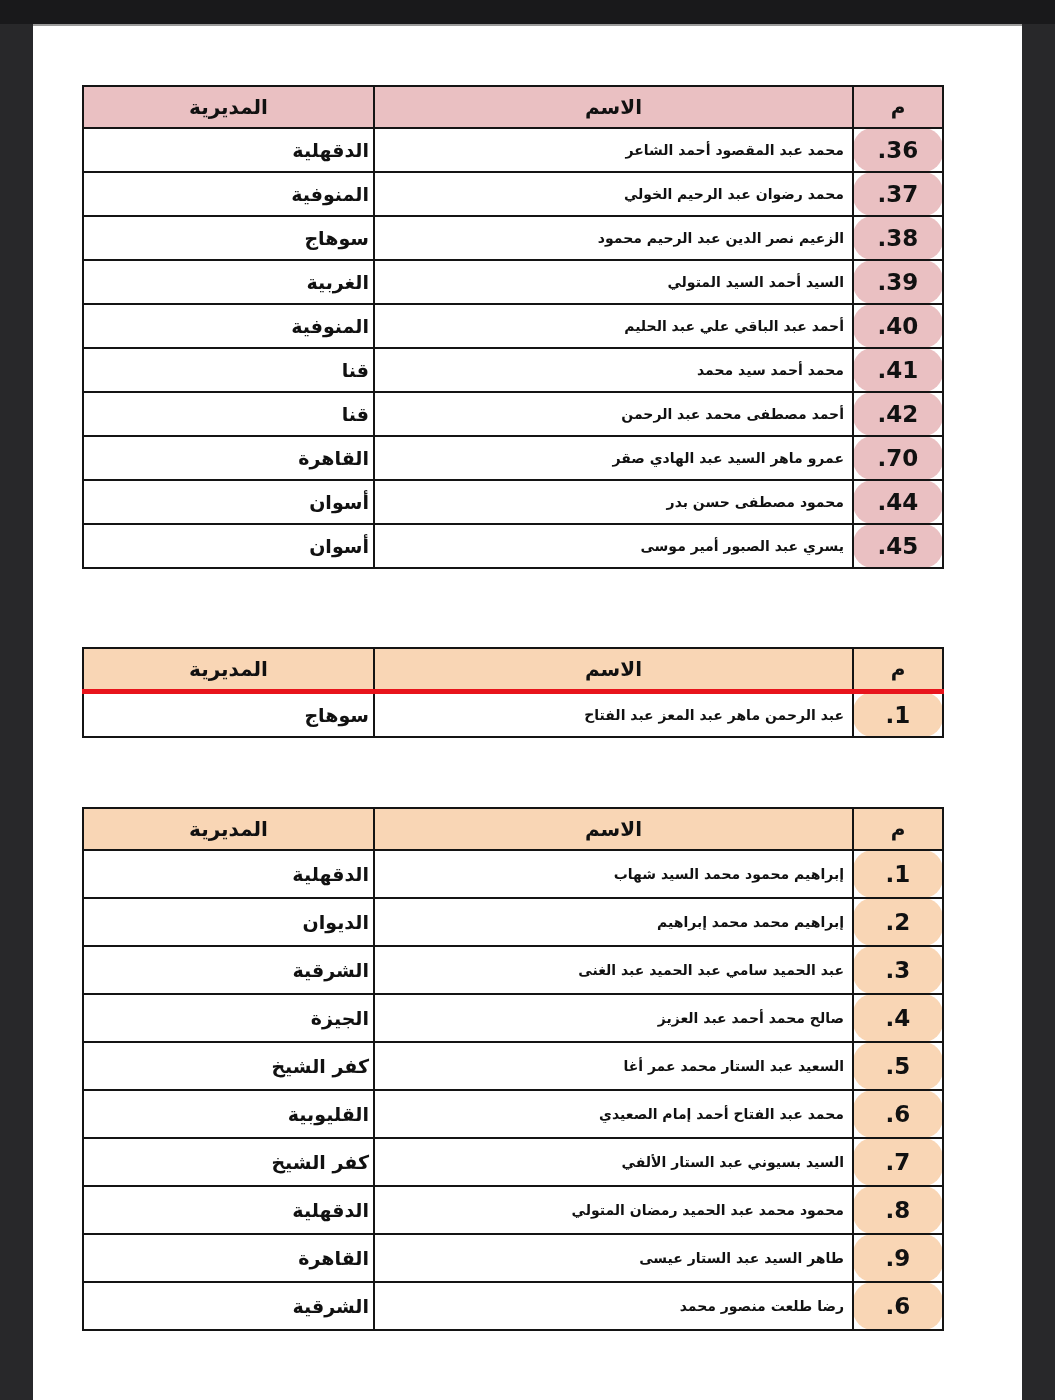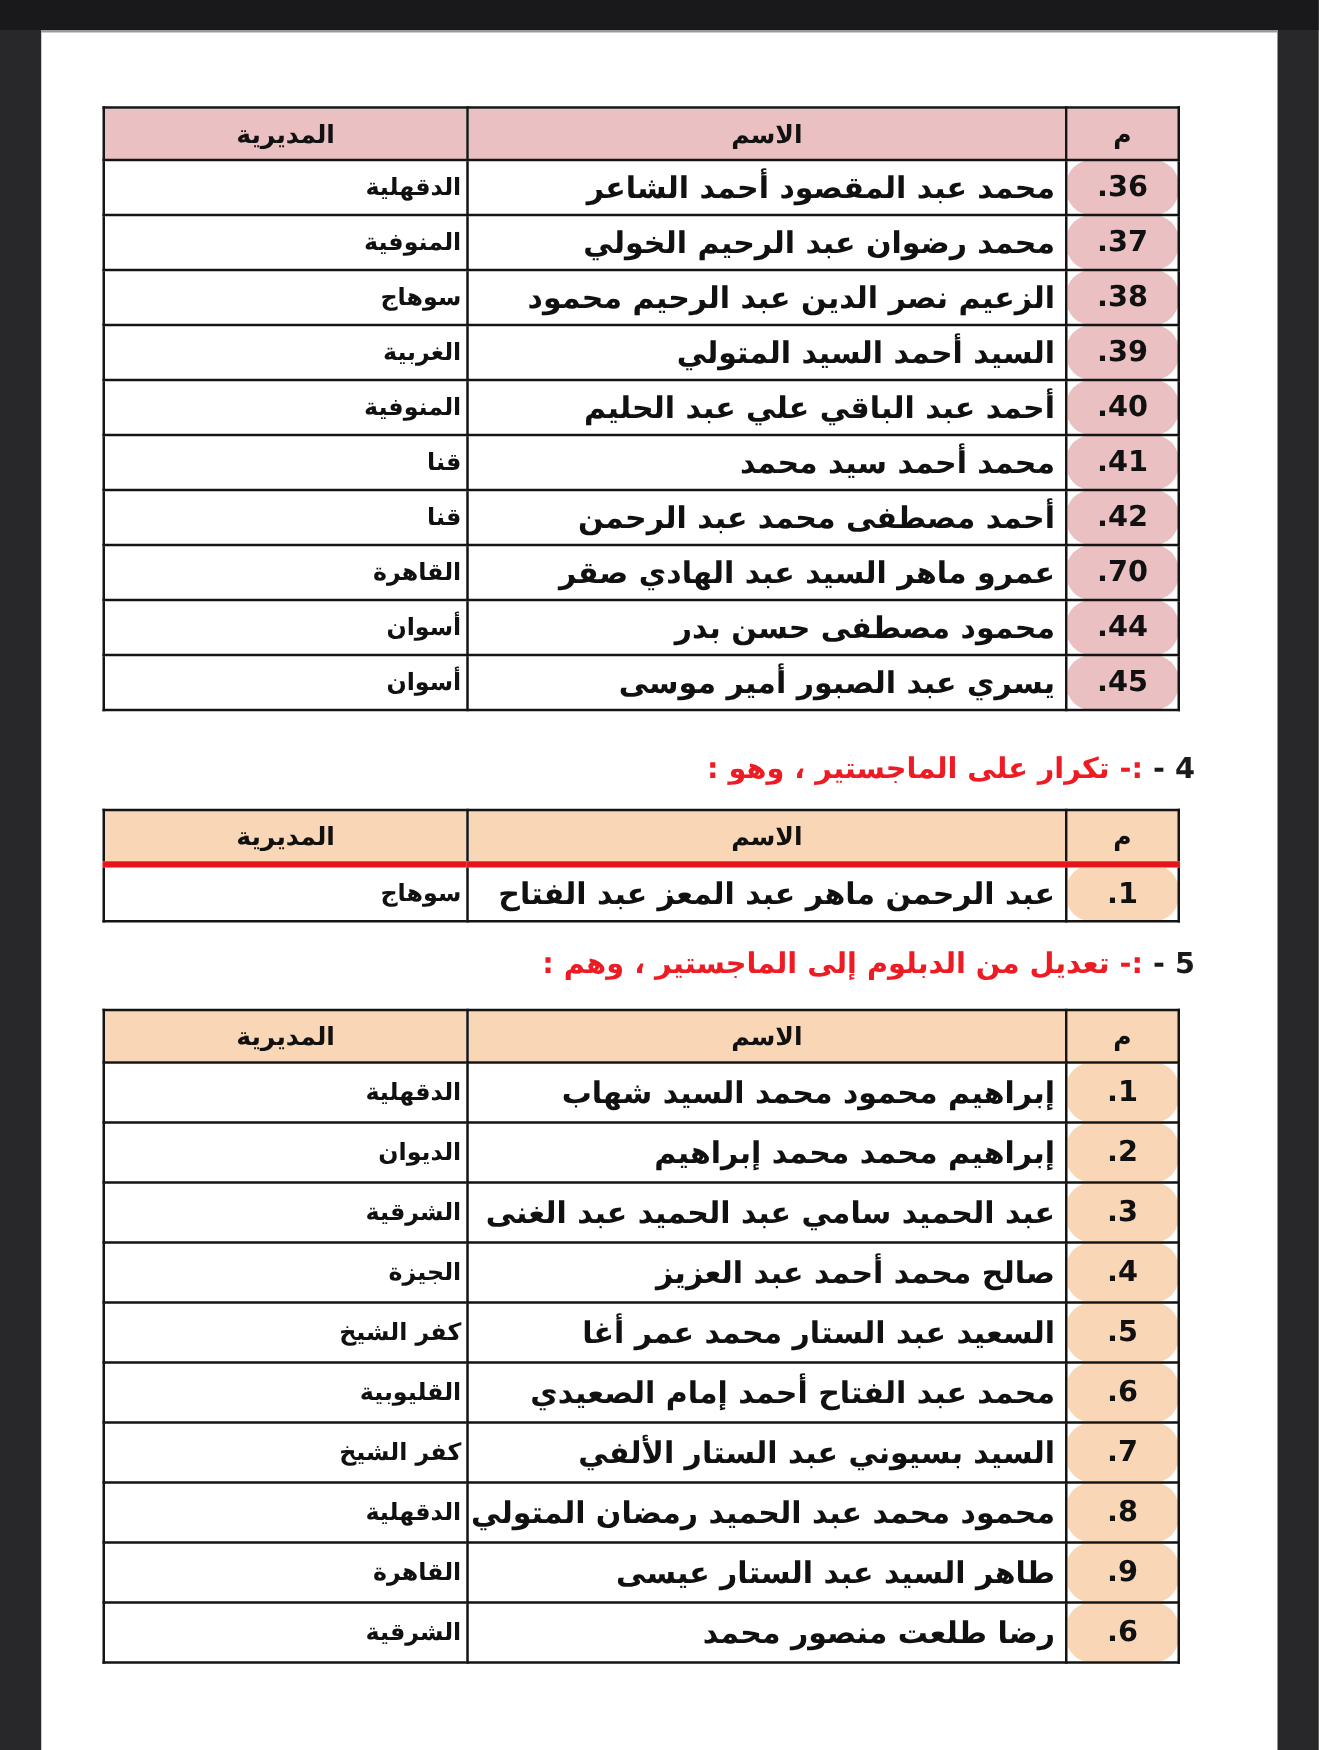--- a/index.html
+++ b/index.html
@@ -37,21 +37,21 @@
     white-space:nowrap;
   }
   .tbl th {
     height:36px; font-size:20px; text-align:center; padding:2px;
   }
   #table1 td, #table2 td { height:42px; }
   #table3 td { height:46px; }
   .pink th, .pink td.cell-num { background:#eac0c2; }
   .peach th, .peach td.cell-num { background:#f9d6b5; }
   td.cell-num { font-size:23px; text-align:center; padding:0;border-radius:20px; }
-  td.cell-name { font-size:24px; text-align:right; padding:0 8px 0 4px; }
+  td.cell-name { font-size:14px; text-align:right; padding:0 8px 0 4px; }
   td.cell-dir { font-size:19px; padding:0 4px; }
   #table2 thead th { border-bottom:5px solid #e8141c; }
   .heading {
     position:absolute; right:66px; margin:0;
     font-size:23px; font-weight:bold; line-height:1.35;
     direction:rtl; white-space:nowrap;
   }
   #heading4 { top:574px; }
   #heading5 { top:730px; }
   .heading .prefix { color:#1a1a1a; }
@@ -124,23 +124,20 @@
           <td class="cell-dir">أسوان</td>
         </tr>
         <tr>
           <td class="cell-num">45.</td>
           <td class="cell-name">يسري عبد الصبور أمير موسى</td>
           <td class="cell-dir">أسوان</td>
         </tr>
       </tbody>
   </table>
 
-  <p class="heading" id="heading4">
-    <span class="prefix">4 - </span><span class="red">:- تكرار على الماجستير ، وهو :</span>
-  </p>
 
   <table class="tbl peach" id="table2">
     <colgroup>
         <col style="width:90px">
         <col style="width:479px">
         <col style="width:291px">
       </colgroup>
     <thead>
       <tr>
         <th>م</th>
@@ -150,23 +147,20 @@
     </thead>
     <tbody>
         <tr>
           <td class="cell-num">1.</td>
           <td class="cell-name">عبد الرحمن ماهر عبد المعز عبد الفتاح</td>
           <td class="cell-dir">سوهاج</td>
         </tr>
       </tbody>
   </table>
 
-  <p class="heading" id="heading5">
-    <span class="prefix">5 - </span><span class="red">:- تعديل من الدبلوم إلى الماجستير ، وهم :</span>
-  </p>
 
   <table class="tbl peach" id="table3">
     <colgroup>
         <col style="width:90px">
         <col style="width:479px">
         <col style="width:291px">
       </colgroup>
     <thead>
       <tr>
         <th>م</th>

